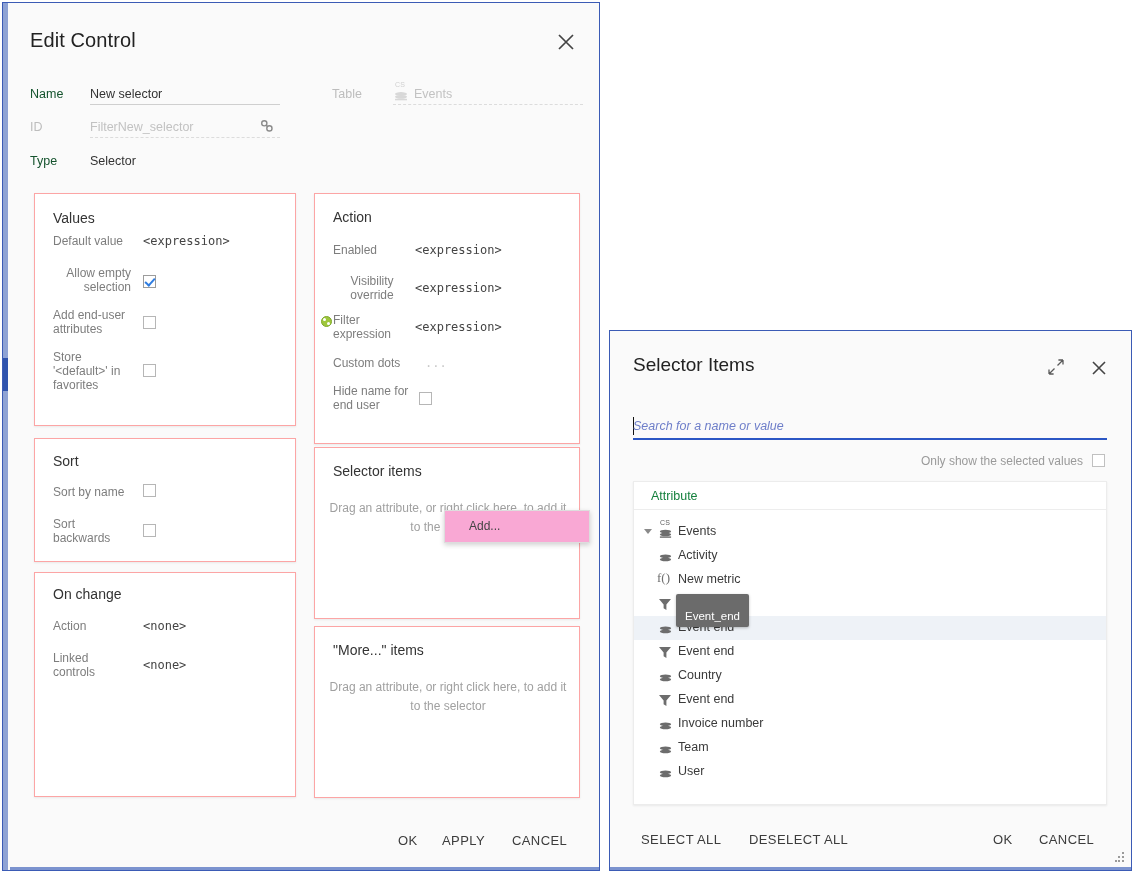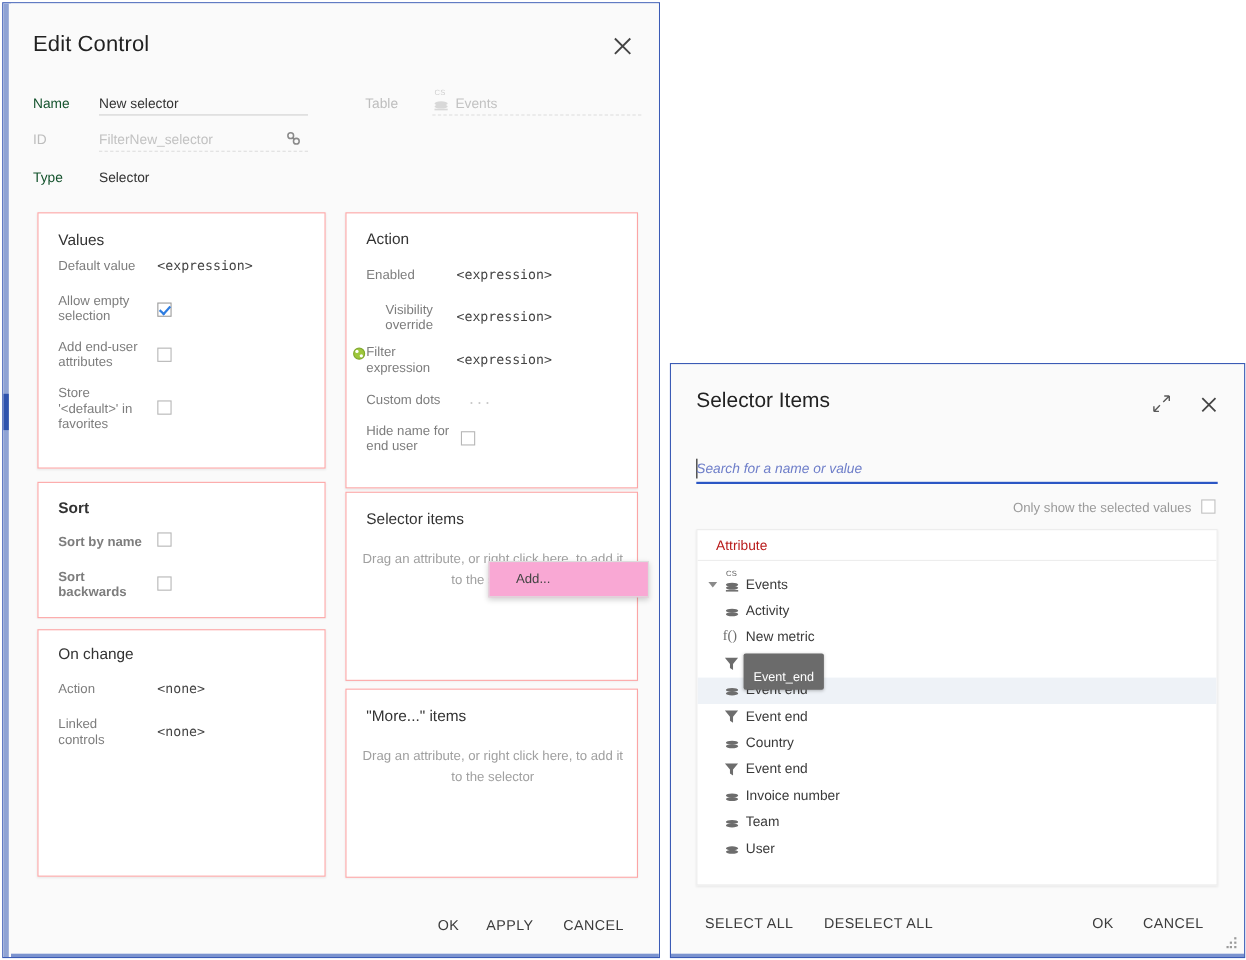--- a/index.html
+++ b/index.html
@@ -277,21 +277,21 @@
     left: 0; top: 0;
     width: 100%;
     height: 28px;
     border-bottom: 1px solid #ededed;
     box-sizing: border-box;
   }
   .si-col-head span {
     position: absolute;
     left: 17px; top: 7px;
     font-size: 12.5px;
-    color: #b91c1c;
+    color: #15803d;
   }
   .tree-row {
     position: absolute;
     left: 0;
     width: 100%;
     height: 24px;
     cursor: pointer;
   }
   .tree-row.sel { background: #eef2f7; }
   .tree-row .tlabel {
@@ -398,31 +398,31 @@
       <div class="cs-badge" style="left:385px; top:78px; color:#d0d0d0;">CS</div>
       <div class="field-val ghost" style="left:404px; top:84px;">Events</div>
       <div class="underline-dotted" style="left:383px; top:101px; width:190px;"></div>
 
       <div class="card" style="left:24px; top:190px; width:262px; height:233px;">
         <div class="card-title" style="top:16px;">Values</div>
 
         <div class="row-label" style="left:18px; top:40px;">Default value</div>
         <div class="row-val" style="left:108px; top:40px;">&lt;expression&gt;</div>
 
-        <div class="row-label" style="left:18px; top:72px;">Allow empty selection</div>
+        <div class="row-label" style="left:18px; top:72px;text-align:right;">Allow empty selection</div>
         <div class="cbox checked" style="left:108px; top:81px;"></div>
 
         <div class="row-label" style="left:18px; top:114px;">Add end-user attributes</div>
         <div class="cbox" style="left:108px; top:122px;"></div>
 
         <div class="row-label" style="left:18px; top:156px;">Store '&lt;default&gt;' in favorites</div>
         <div class="cbox" style="left:108px; top:170px;"></div>
       </div>
 
-      <div class="card" style="left:24px; top:435px; width:262px; height:124px;font-weight:bold;">
+      <div class="card" style="left:24px; top:435px; width:262px; height:124px;">
         <div class="card-title" style="top:14px;">Sort</div>
 
         <div class="row-label" style="left:18px; top:46px;">Sort by name</div>
         <div class="cbox" style="left:108px; top:45px;"></div>
 
         <div class="row-label" style="left:18px; top:78px;">Sort backwards</div>
         <div class="cbox" style="left:108px; top:85px;"></div>
       </div>
 
       <div class="card" style="left:24px; top:569px; width:262px; height:225px;">

